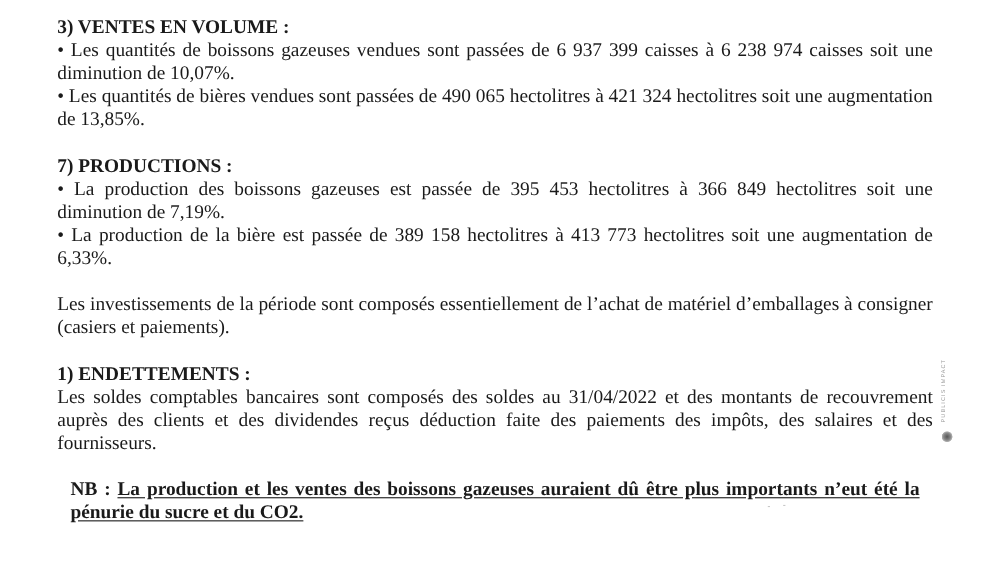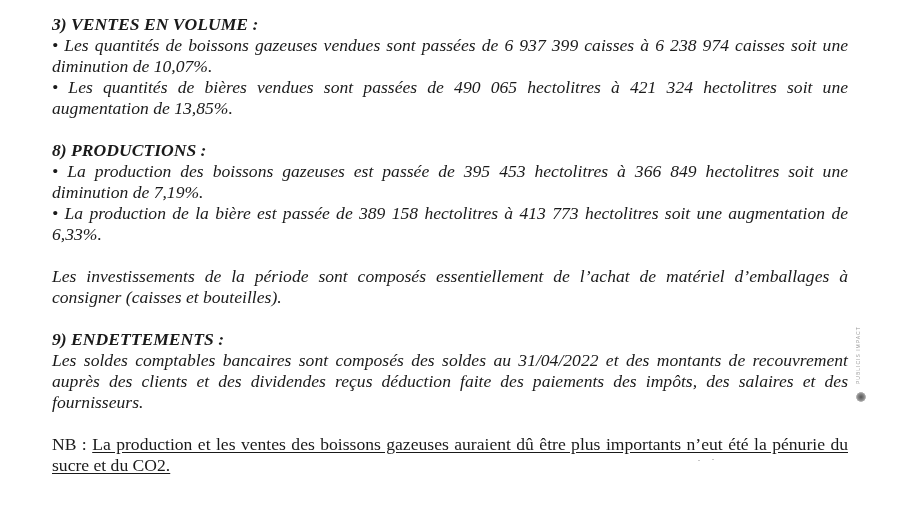--- a/index.html
+++ b/index.html
@@ -18,34 +18,33 @@
     .doc {
       position: absolute;
       left: 52px;
       top: 14px;
       width: 796px;
       font-size: 17.6px;
       line-height: 21px;
     }
     .section {
       margin: 0 0 21px 0;
-      font-style: italic;
     }
     .heading {
       font-weight: bold;
       margin: 0;
     }
     .para {
       margin: 0;
       text-align: justify;
       text-align-last: left;
     }
     .nb {
-      font-weight: normal;
-      margin: 0;
+      font-weight: bold;
+      margin: 12px;
       text-align: justify;
       text-align-last: left;
     }
     .nb-text {
       text-decoration: underline;
       text-underline-offset: 2px;
     }
     .watermark {
       position: absolute;
       left: 853px;
@@ -95,31 +94,31 @@
 
 <div class="doc">
 
   <div class="section">
     <p class="heading">3) VENTES EN VOLUME :</p>
     <p class="para">• Les quantités de boissons gazeuses vendues sont passées de 6 937 399 caisses à 6 238 974 caisses soit une diminution de 10,07%.</p>
     <p class="para">• Les quantités de bières vendues sont passées de 490 065 hectolitres à 421 324 hectolitres soit une augmentation de 13,85%.</p>
   </div>
 
   <div class="section">
-    <p class="heading">8) PRODUCTIONS :</p>
+    <p class="heading">7) PRODUCTIONS :</p>
     <p class="para">• La production des boissons gazeuses est passée de 395 453 hectolitres à 366 849 hectolitres soit une diminution de 7,19%.</p>
     <p class="para">• La production de la bière est passée de 389 158 hectolitres à 413 773 hectolitres soit une augmentation de 6,33%.</p>
   </div>
 
   <div class="section">
-    <p class="para">Les investissements de la période sont composés essentiellement de l’achat de matériel d’emballages à consigner (caisses et bouteilles).</p>
+    <p class="para">Les investissements de la période sont composés essentiellement de l’achat de matériel d’emballages à consigner (casiers et paiements).</p>
   </div>
 
   <div class="section">
-    <p class="heading">9) ENDETTEMENTS :</p>
+    <p class="heading">1) ENDETTEMENTS :</p>
     <p class="para">Les soldes comptables bancaires sont composés des soldes au 31/04/2022 et des montants de recouvrement auprès des clients et des dividendes reçus déduction faite des paiements des impôts, des salaires et des fournisseurs.</p>
   </div>
 
   <p class="nb"><span>NB : </span><span class="nb-text">La production et les ventes des boissons gazeuses auraient dû être plus importants n’eut été la pénurie du sucre et du CO2.</span></p>
 
 </div>
 
 <div class="watermark">
   <div class="watermark-text">PUBLICIS IMPACT</div>
   <div class="watermark-logo"></div>

